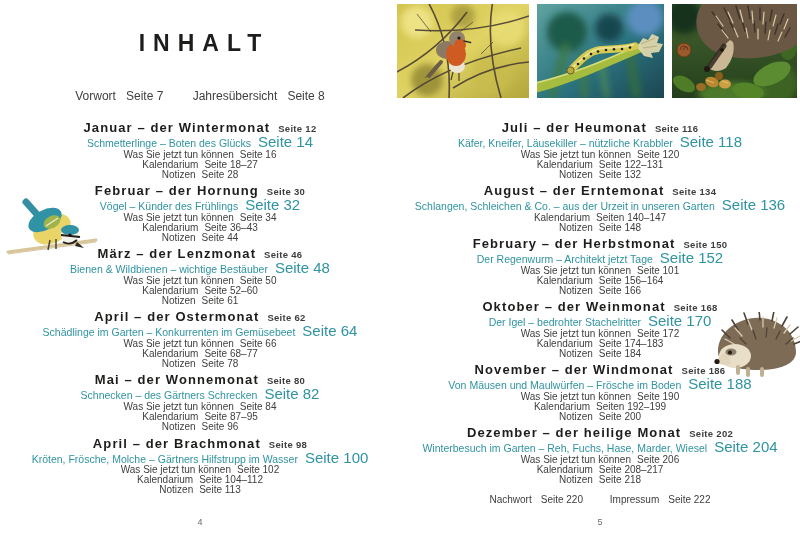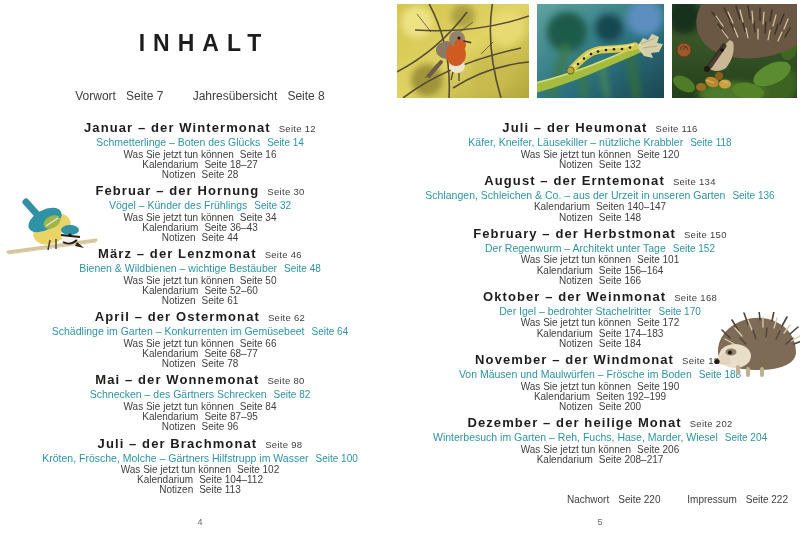--- a/index.html
+++ b/index.html
@@ -11,27 +11,27 @@
   .toc-title{position:absolute;top:30px;left:0;width:400px;text-align:center;
              font-size:23px;font-weight:700;letter-spacing:8px;color:#1d1d1b;text-indent:8px;}
 
   .front-row{position:absolute;top:89px;left:0;width:400px;text-align:center;font-size:12px;color:#3e3e3d;}
   .front-row .entry{display:inline-block;margin:0 13px;}
   .front-row .ref{margin-left:10px;}
 
   .months{position:absolute;top:121px;left:0;width:400px;text-align:center;}
   .month{margin-bottom:4px;}
   .m-head{font-size:13px;line-height:14px;font-weight:700;letter-spacing:1.1px;color:#1d1d1b;}
-  .m-head .ref{font-size:9.5px;font-weight:400;letter-spacing:.3px;color:#3e3e3d;margin-left:8px;margin-top:44px;}
+  .m-head .ref{font-size:9.5px;font-weight:700;letter-spacing:.3px;color:#3e3e3d;margin-left:8px;margin-top:44px;}
   .m-feature{font-size:10.5px;line-height:12.5px;color:#2f93a1;}
-  .m-feature .ref{font-size:10px;margin-left:7px;text-align:center;}
+  .m-feature .ref{font-size:15px;margin-left:7px;text-align:center;}
   .m-line{font-size:10px;line-height:10.2px;color:#3e3e3d;}
   .m-line .ref{margin-left:6px;}
 
-  .outro-row{position:absolute;top:494px;left:0;width:400px;text-align:right;font-size:10px;color:#3e3e3d;}
+  .outro-row{position:absolute;top:494px;left:0;width:400px;text-align:center;font-size:10px;color:#3e3e3d;}
   .outro-row .entry{display:inline-block;margin:0 12px;}
   .outro-row .ref{margin-left:9px;}
 
   .pagenum{position:absolute;top:517px;width:400px;text-align:center;font-size:9px;color:#6c6c6b;}
 
   .photo-row{position:absolute;left:397px;top:4px;width:400px;height:94px;display:flex;gap:8px;}
   .photo{height:94px;display:block;}
   .deco{position:absolute;}
 </style>
 </head>
@@ -105,21 +105,21 @@
       <div class="m-feature">
         <span class="f-name">Schnecken – des Gärtners Schrecken</span><span class="ref">Seite 82</span>
       </div>
     <div class="m-line"><span>Was Sie jetzt tun können</span><span class="ref">Seite 84</span></div>
           <div class="m-line"><span>Kalendarium</span><span class="ref">Seite 87–95</span></div>
           <div class="m-line"><span>Notizen</span><span class="ref">Seite 96</span></div>
         </div>
 
     <div class="month">
       <div class="m-head">
-        <span class="m-name">Juli – der Brachmonat</span><span class="ref">Seite 98</span>
+        <span class="m-name">April – der Brachmonat</span><span class="ref">Seite 98</span>
       </div>
       <div class="m-feature">
         <span class="f-name">Kröten, Frösche, Molche – Gärtners Hilfstrupp im Wasser</span><span class="ref">Seite 100</span>
       </div>
     <div class="m-line"><span>Was Sie jetzt tun können</span><span class="ref">Seite 102</span></div>
           <div class="m-line"><span>Kalendarium</span><span class="ref">Seite 104–112</span></div>
           <div class="m-line"><span>Notizen</span><span class="ref">Seite 113</span></div>
         </div>
   </div>
     <div class="pagenum" style="left:0;">4</div>
@@ -128,40 +128,41 @@
   <div class="page page-right">
     <div class="months" id="months-right">
     <div class="month">
       <div class="m-head">
         <span class="m-name">Juli – der Heumonat</span><span class="ref">Seite 116</span>
       </div>
       <div class="m-feature">
         <span class="f-name">Käfer, Kneifer, Läusekiller – nützliche Krabbler</span><span class="ref">Seite 118</span>
       </div>
     <div class="m-line"><span>Was Sie jetzt tun können</span><span class="ref">Seite 120</span></div>
+          <div class="m-line"><span>Kalendarium</span><span class="ref">Seite 122–131</span></div>
           <div class="m-line"><span>Notizen</span><span class="ref">Seite 132</span></div>
         </div>
 
     <div class="month">
       <div class="m-head">
         <span class="m-name">August – der Erntemonat</span><span class="ref">Seite 134</span>
       </div>
       <div class="m-feature">
         <span class="f-name">Schlangen, Schleichen &amp; Co. – aus der Urzeit in unseren Garten</span><span class="ref">Seite 136</span>
       </div>
           <div class="m-line"><span>Kalendarium</span><span class="ref">Seiten 140–147</span></div>
           <div class="m-line"><span>Notizen</span><span class="ref">Seite 148</span></div>
         </div>
 
     <div class="month">
       <div class="m-head">
         <span class="m-name">February – der Herbstmonat</span><span class="ref">Seite 150</span>
       </div>
       <div class="m-feature">
-        <span class="f-name">Der Regenwurm – Architekt unter Tage</span><span class="ref">Seite 152</span>
+        <span class="f-name">Der Regenwurm – Architekt jetzt Tage</span><span class="ref">Seite 152</span>
       </div>
     <div class="m-line"><span>Was Sie jetzt tun können</span><span class="ref">Seite 101</span></div>
           <div class="m-line"><span>Kalendarium</span><span class="ref">Seite 156–164</span></div>
           <div class="m-line"><span>Notizen</span><span class="ref">Seite 166</span></div>
         </div>
 
     <div class="month">
       <div class="m-head">
         <span class="m-name">Oktober – der Weinmonat</span><span class="ref">Seite 168</span>
       </div>
@@ -187,20 +188,21 @@
 
     <div class="month">
       <div class="m-head">
         <span class="m-name">Dezember – der heilige Monat</span><span class="ref">Seite 202</span>
       </div>
       <div class="m-feature">
         <span class="f-name">Winterbesuch im Garten – Reh, Fuchs, Hase, Marder, Wiesel</span><span class="ref">Seite 204</span>
       </div>
     <div class="m-line"><span>Was Sie jetzt tun können</span><span class="ref">Seite 206</span></div>
           <div class="m-line"><span>Kalendarium</span><span class="ref">Seite 208–217</span></div>
+          <div class="m-line"><span>Notizen</span><span class="ref">Seite 218</span></div>
         </div>
   </div>
     <div class="outro-row">
       <span class="entry">
         <span>Nachwort</span><span class="ref">Seite 220</span>
       </span>
       <span class="entry">
         <span>Impressum</span><span class="ref">Seite 222</span>
       </span>
     </div>

